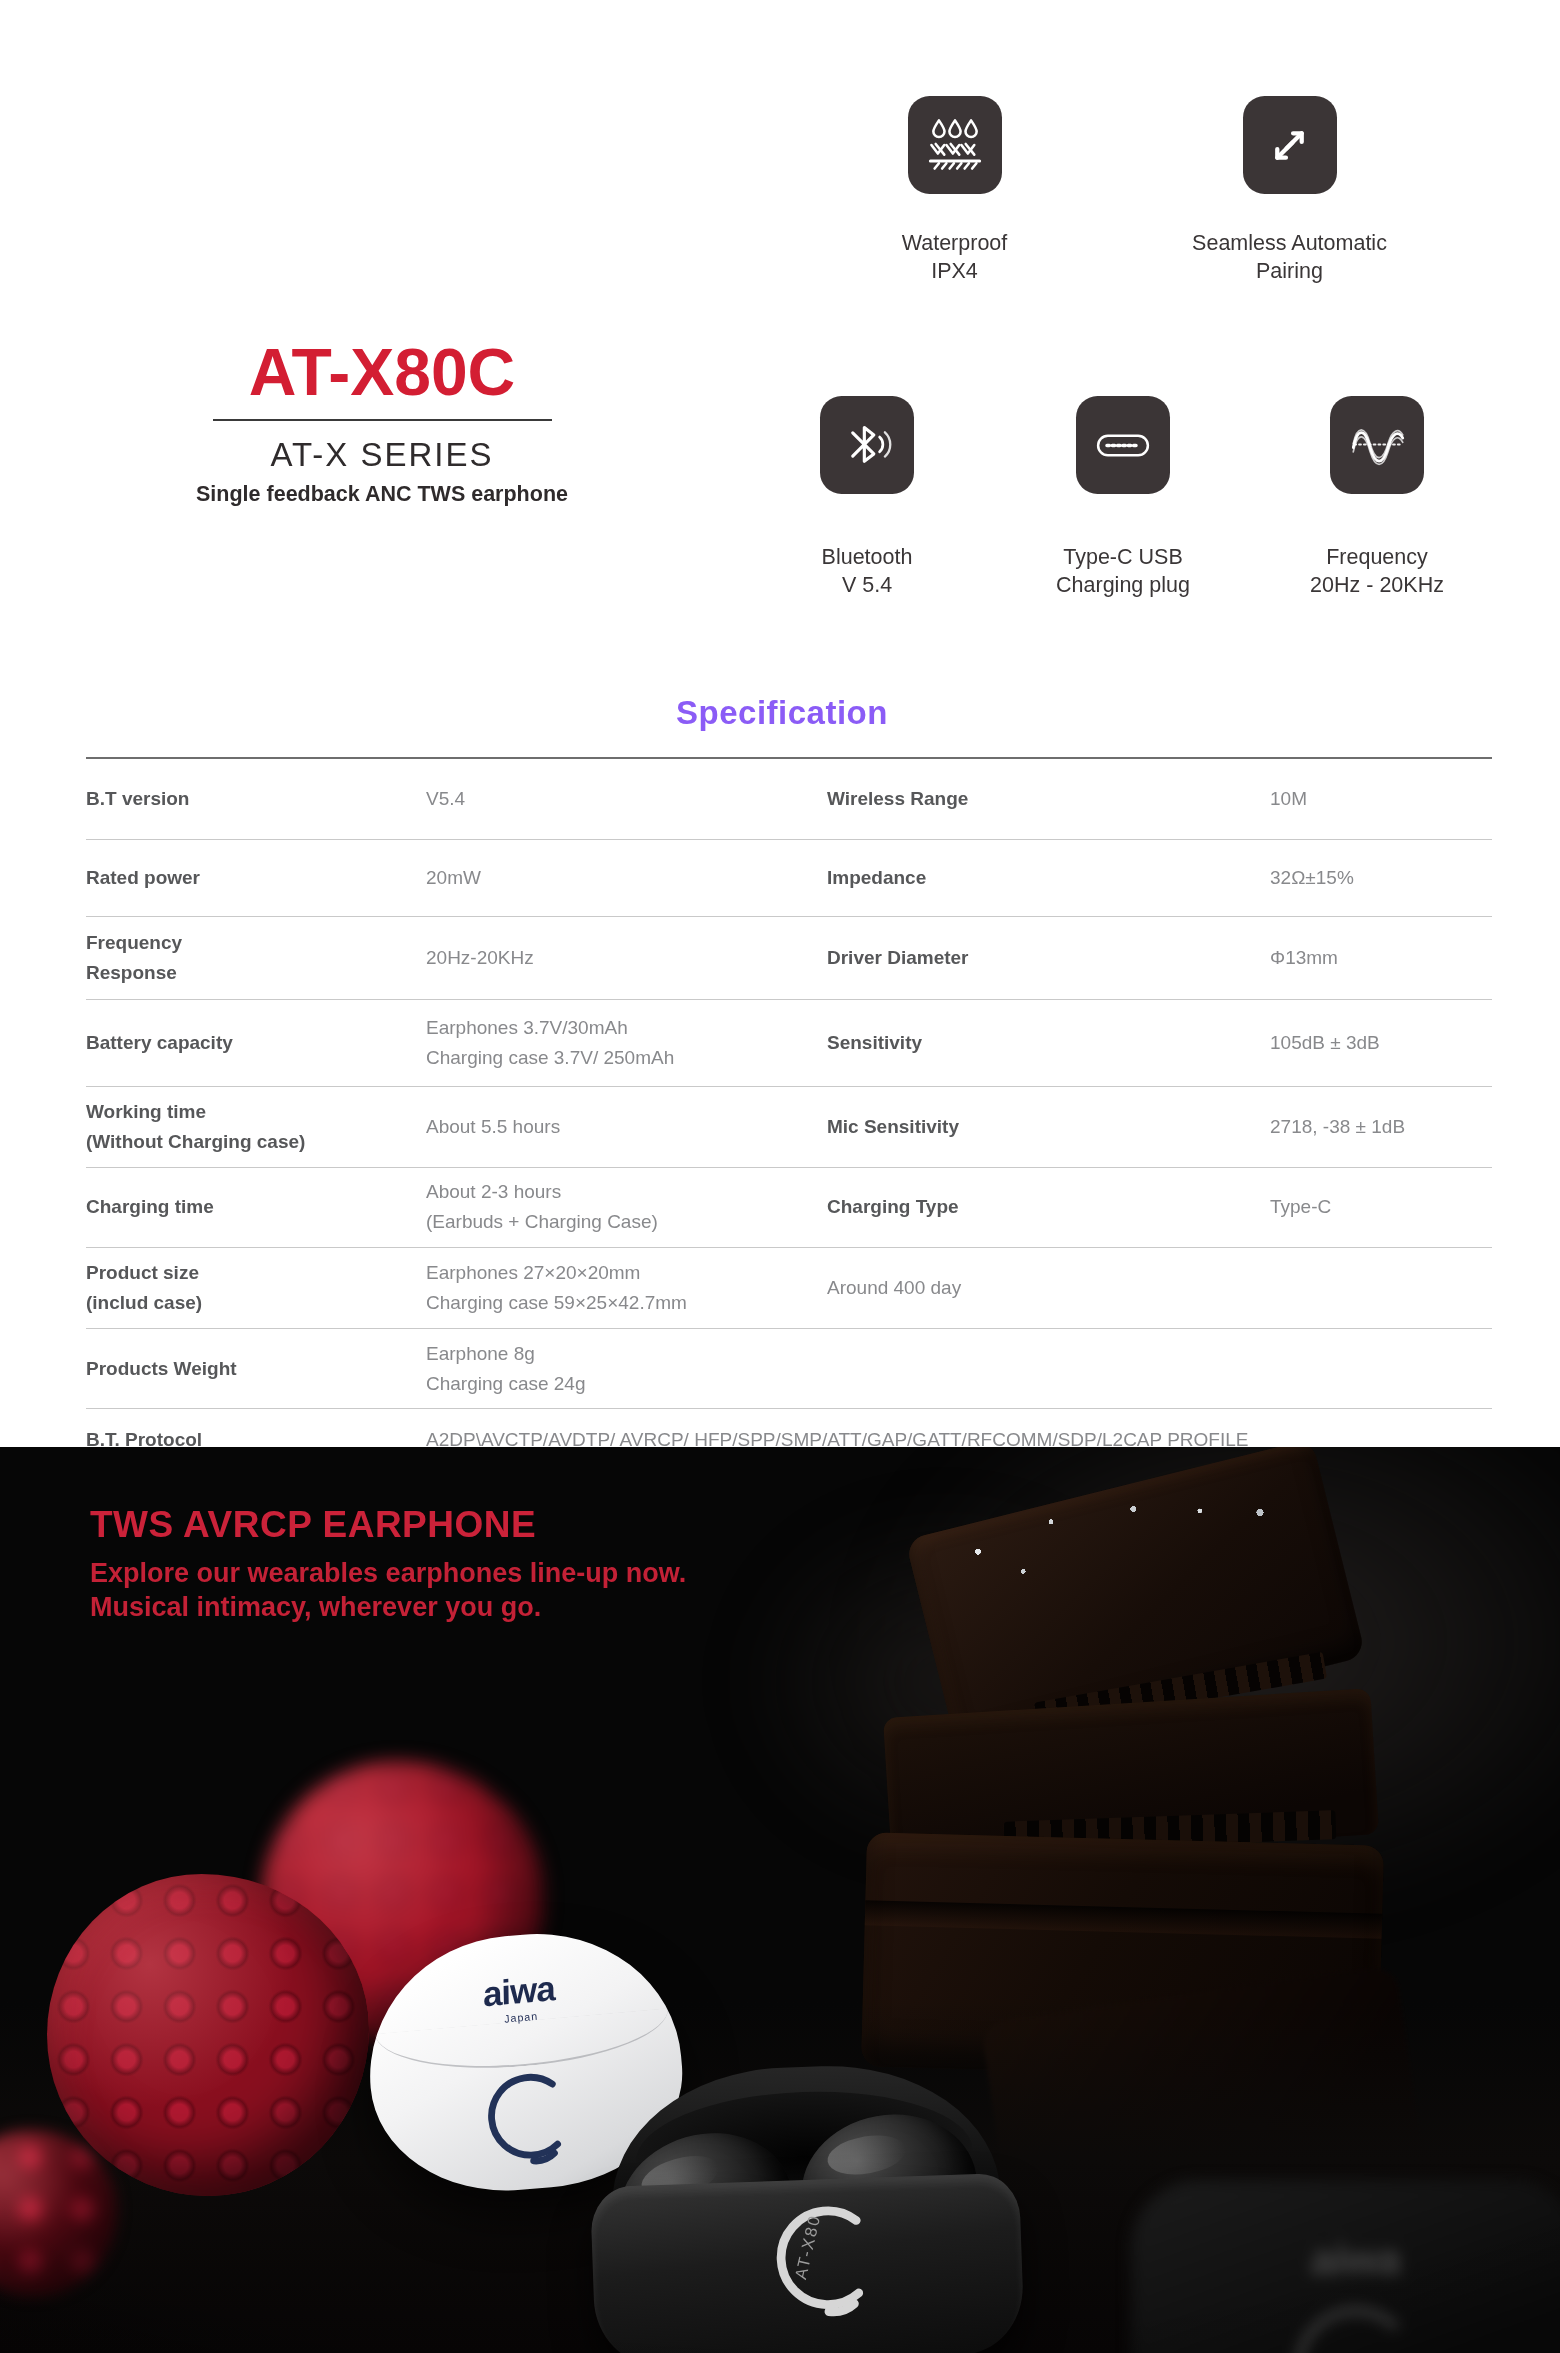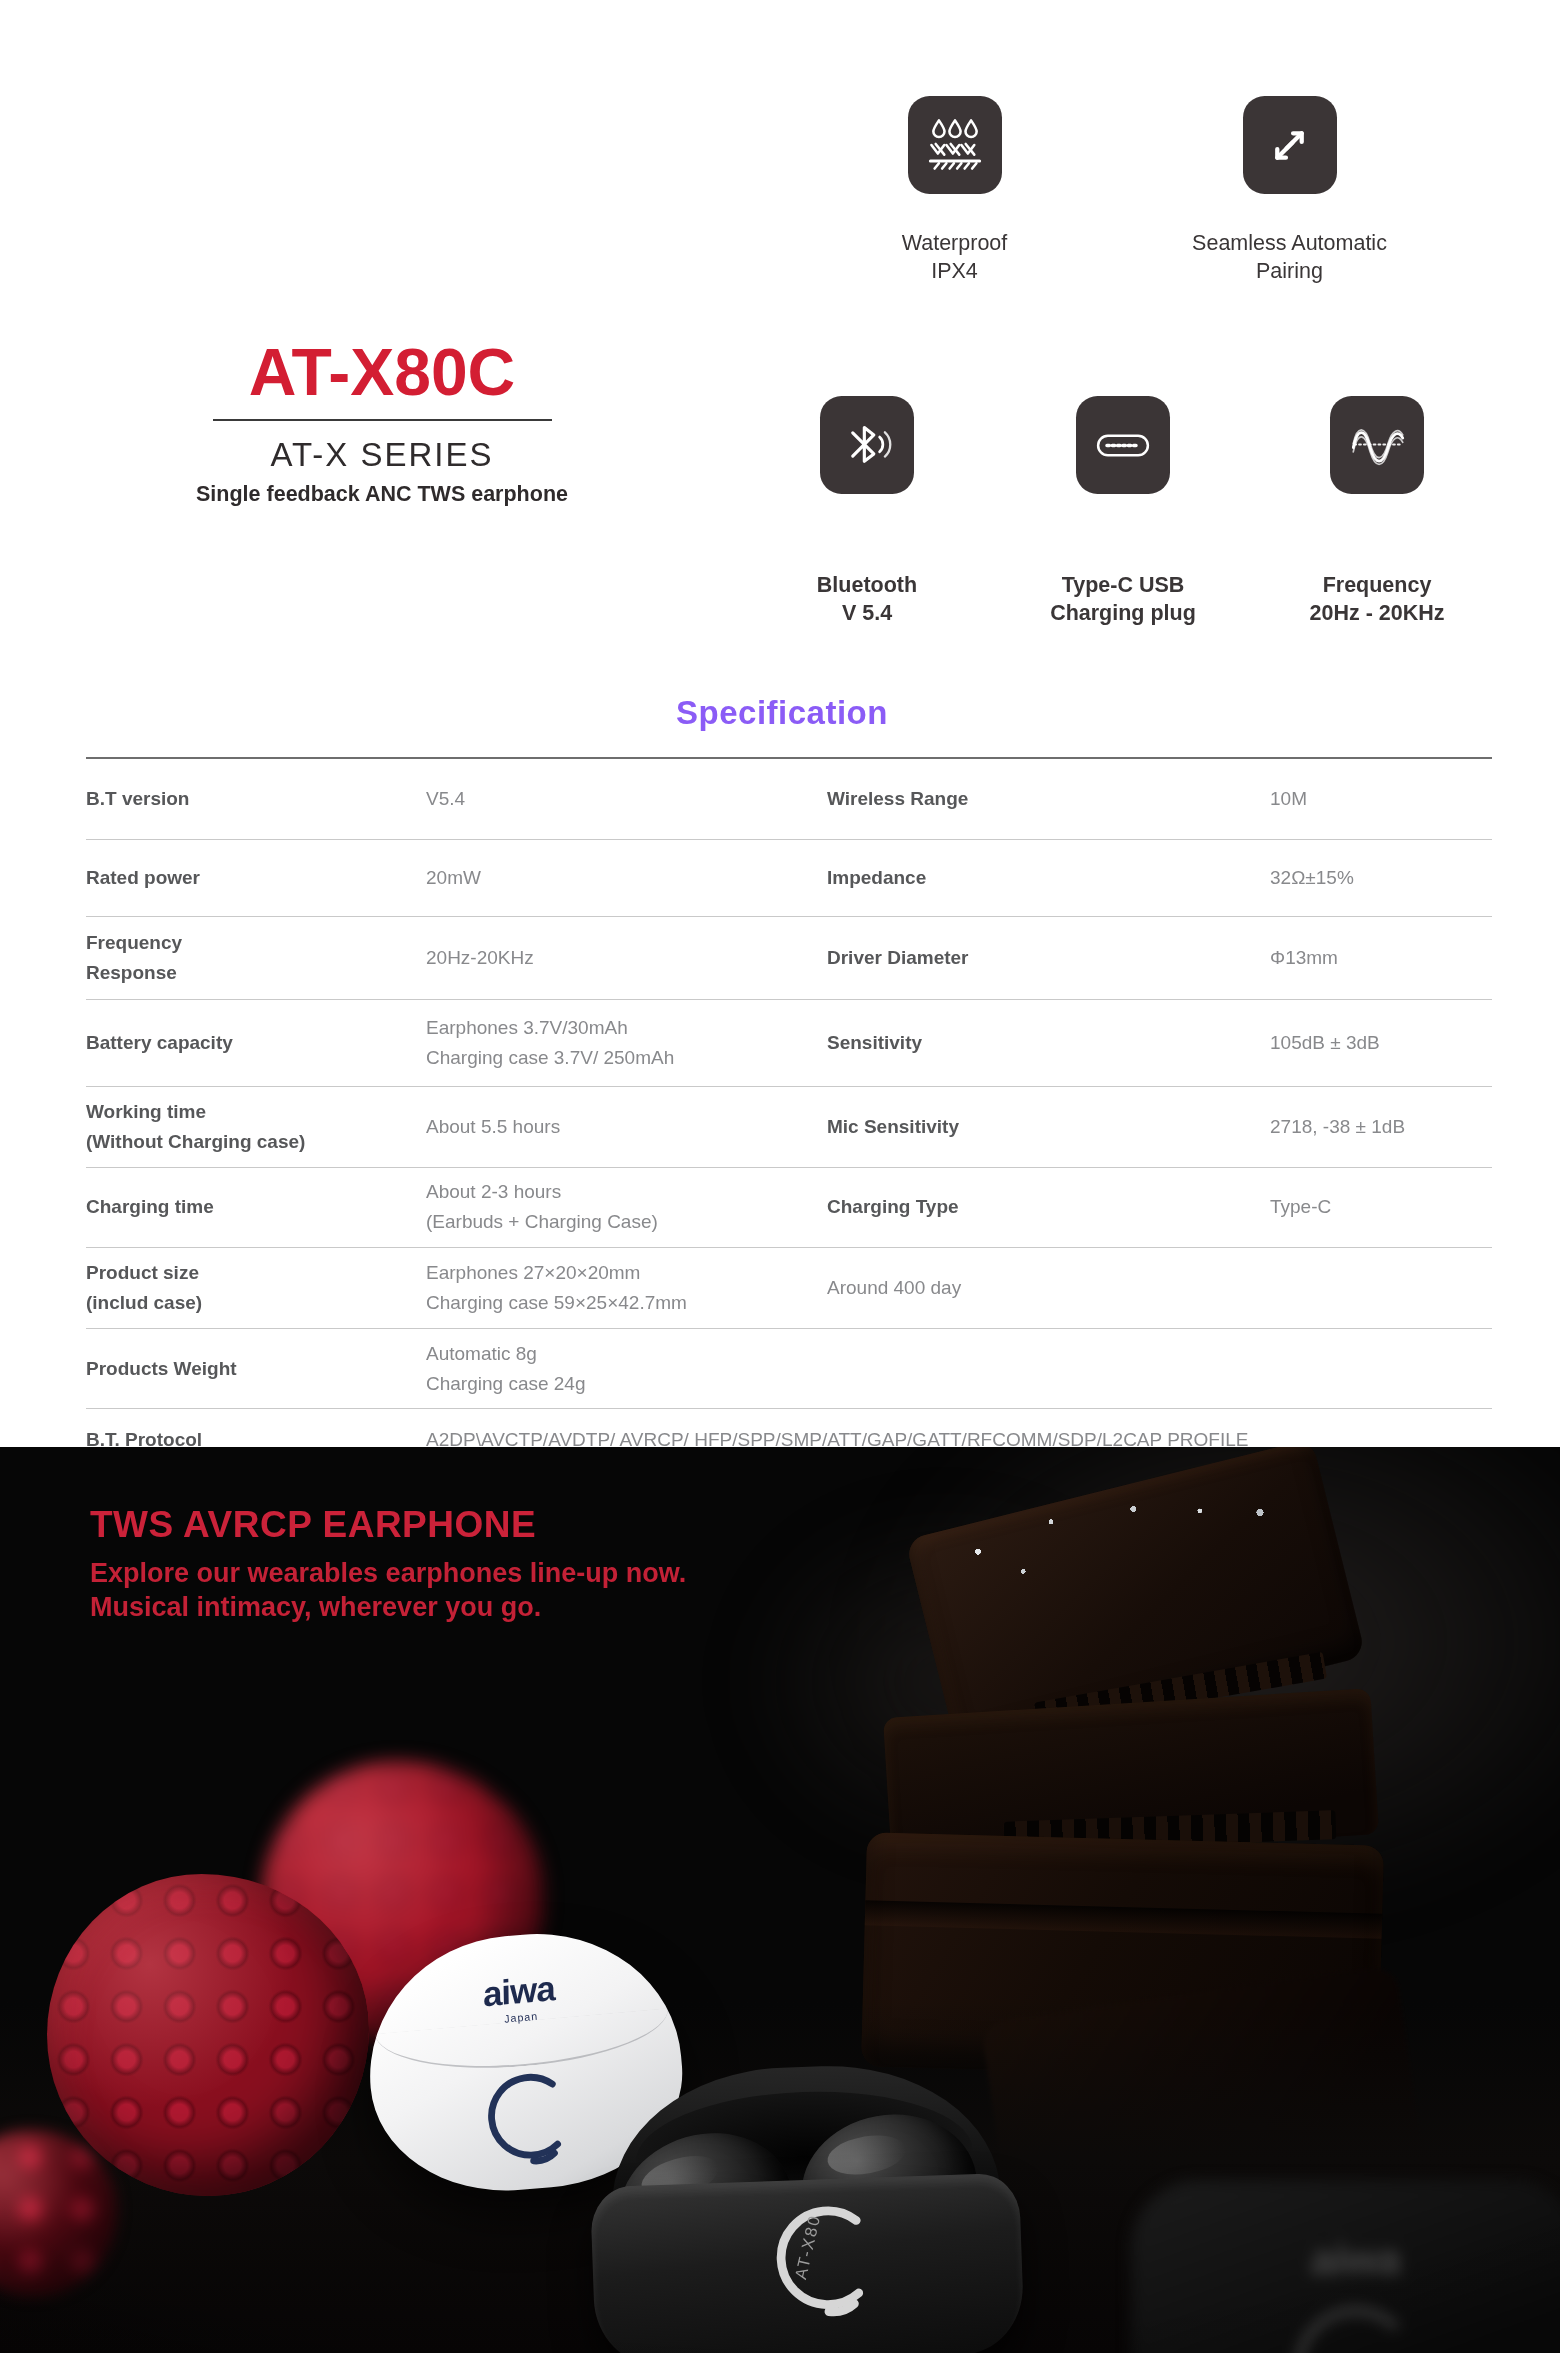--- a/index.html
+++ b/index.html
@@ -4,21 +4,21 @@
 <style>
   html,body{margin:0;padding:0;background:#fff;}
   .page{position:relative;width:1560px;height:2353px;background:#fff;overflow:hidden;
         font-family:"Liberation Sans",sans-serif;color:#2f2b2c;}
   
   .badge{position:absolute;text-align:center;}
   .tile{width:94px;height:98px;margin:0 auto;background:#3b3536;border-radius:21.5px;
         display:flex;align-items:center;justify-content:center;}
   .tile svg{display:block;}
   .blabel{margin-top:35px;font-size:21.5px;line-height:28px;color:#3a3637;}
-  .badge.tech .blabel{margin-top:77px;font-weight:bold;}
+  .badge.tech .blabel{margin-top:49px;}
   
   .title-block{position:absolute;left:187px;top:339px;width:390px;text-align:center;}
   .model{font-size:66px;font-weight:bold;color:#d31e33;letter-spacing:0px;line-height:1;}
   .title-rule{width:339px;margin:13.7px auto 0;border-top:2px solid #3a3a3a;}
   .series{margin-top:15.6px;font-size:33px;color:#2f2b2c;letter-spacing:2px;}
   .tagline{margin-top:7.8px;font-size:21.5px;font-weight:bold;color:#2f2b2c;}
   
   .spec-title{position:absolute;left:79px;top:694px;width:1406px;text-align:center;
               font-size:33px;font-weight:bold;color:#8b5cf6;letter-spacing:0.5px;}
   .spec-table{position:absolute;left:86px;top:757px;width:1406px;border-top:2.9px solid #6e6e6e;}
@@ -337,21 +337,21 @@
         </div>
       <div class="cell val">
           <span class="line">Around 400 day</span>
         </div>
     </div>
     <div class="spec-row" style="min-height:76px">
       <div class="cell lbl">
           <span class="line">Products Weight</span>
         </div>
       <div class="cell val">
-          <span class="line">Automatic  8g</span>
+          <span class="line">Earphone  8g</span>
           <span class="line">Charging case 24g</span>
         </div>
       <div class="cell lbl"></div>
       <div class="cell val"></div>
     </div>
     <div class="spec-row protocol" style="min-height:62px">
       <div class="cell lbl">
           <span class="line">B.T. Protocol</span>
         </div>
       <div class="cell val">

